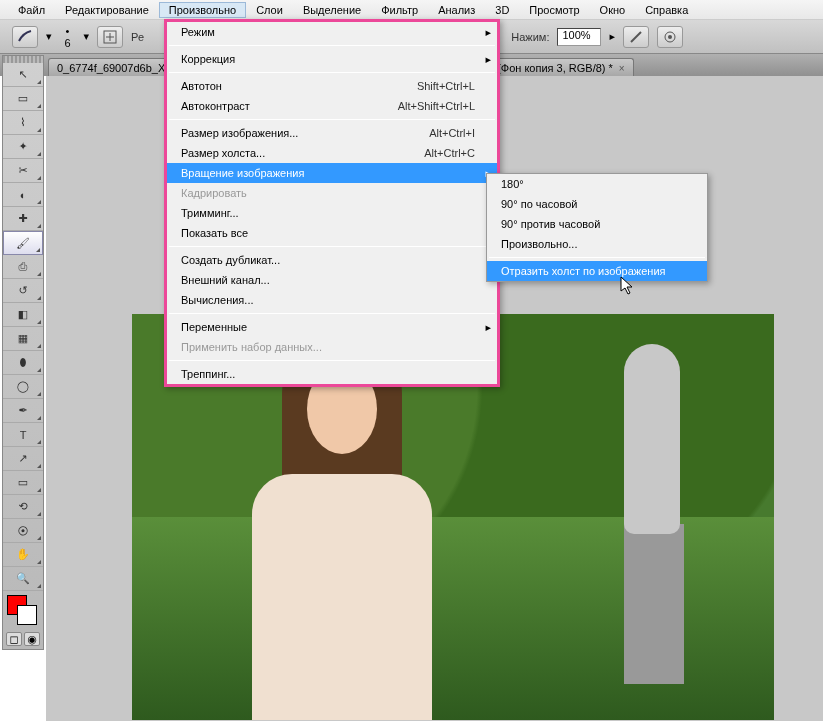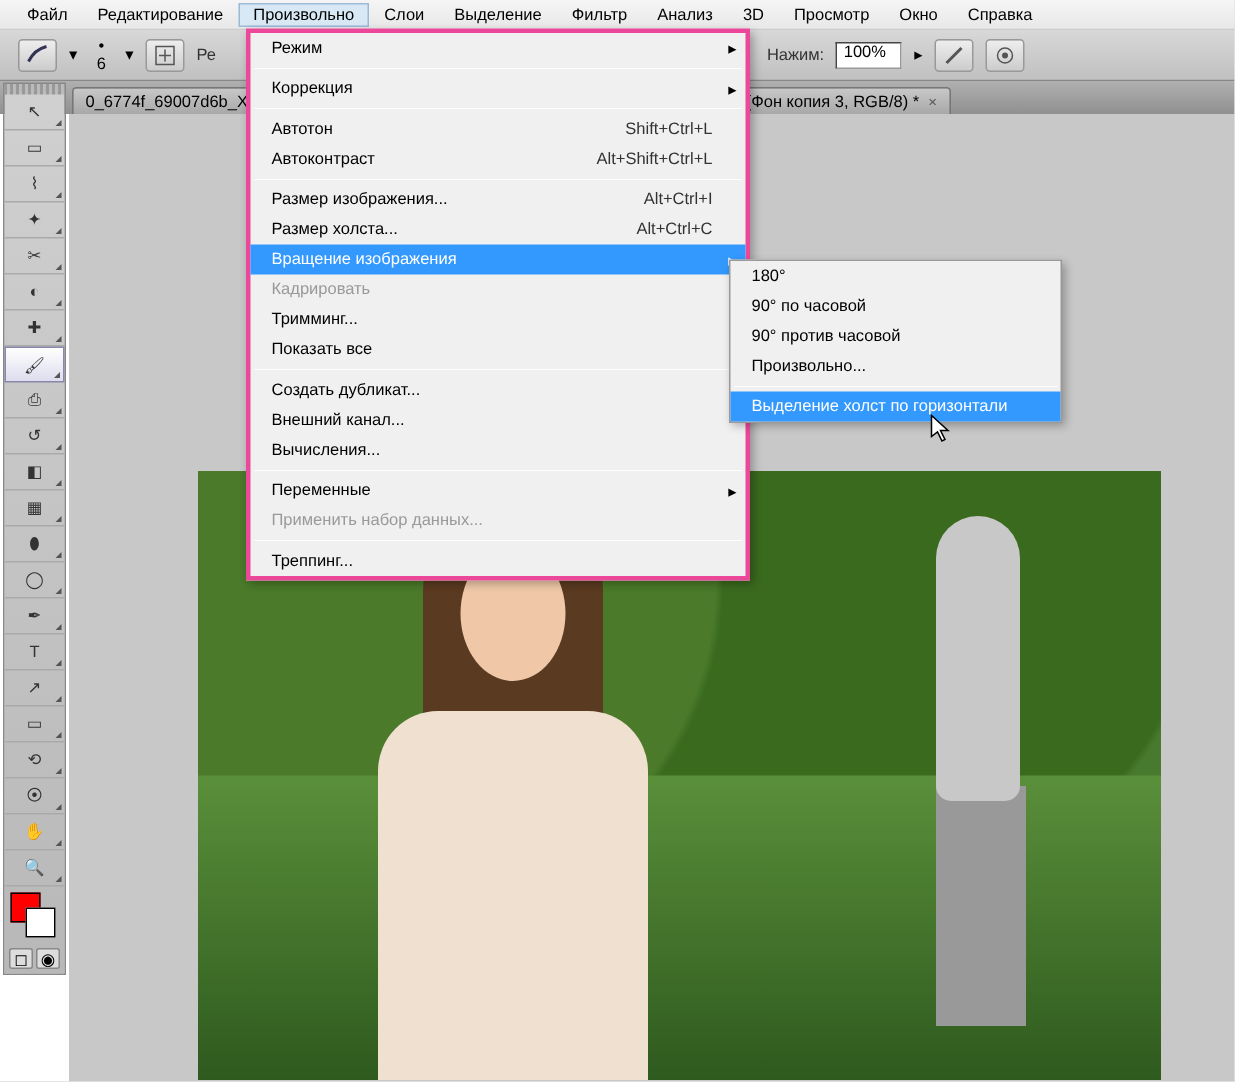--- a/index.html
+++ b/index.html
@@ -250,19 +250,19 @@
       <span>90° по часовой</span>
     </div>
     <div class="dd-item">
       <span>90° против часовой</span>
     </div>
     <div class="dd-item">
       <span>Произвольно...</span>
     </div>
     <div class="dd-sep"></div>
     <div class="dd-item highlight">
-      <span>Выделение холст по горизонтали</span>
+      <span>Отразить холст по изображения</span>
     </div>
   </div>
 
 <svg class="cursor" viewBox="0 0 14 20">
   <path d="M1 1 L1 15 L5 12 L8 18 L10 17 L7 11 L12 11 Z" fill="#fff" stroke="#000"></path>
 </svg>
 
 </body></html>

